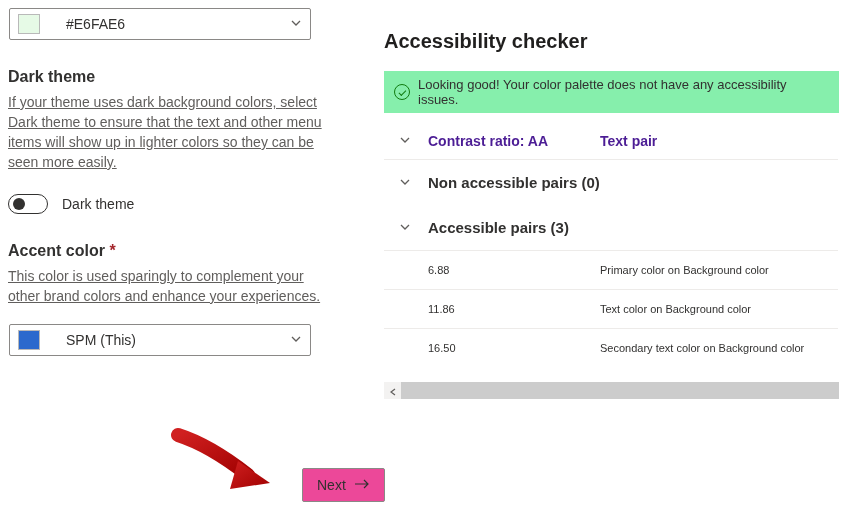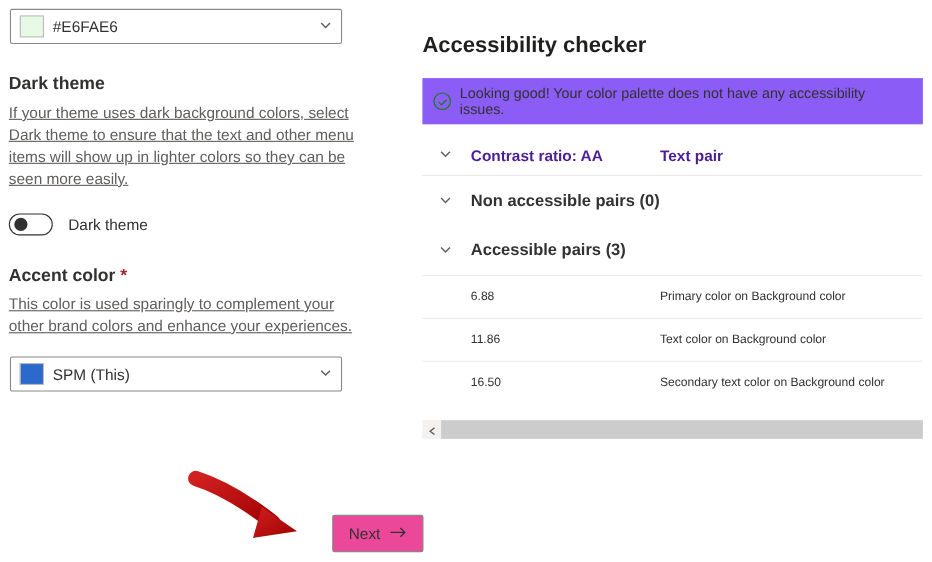--- a/index.html
+++ b/index.html
@@ -24,20 +24,21 @@
   .dropdown {
     width: 302px;
     height: 32px;
     border: 1px solid #8a8886;
     border-radius: 2px;
     display: flex;
     align-items: center;
     padding: 4px 8px;
     background: #fff;
     margin-left: 1px;
+    gap: 18px;
   }
   .dropdown .swatch {
     width: 22px;
     height: 20px;
     border: 1px solid #b9b9b9;
     margin-right: 8px;
   }
   .dropdown .label {
     flex: 1;
     font-size: 14px;
@@ -89,21 +90,21 @@
     top: 30px;
     width: 454px;
   }
   .a11y-title {
     font-size: 20px;
     font-weight: 600;
     color: #201f1e;
     margin: 0 0 18px 0;
   }
   .success-bar {
-    background: #8b5cf6;
+    background: #86efac;
     padding: 6px 10px;
     display: flex;
     align-items: center;
     gap: 8px;
     border-radius: 0;
     width: 455px;
   }
   .success-icon {
     width: 16px;
     height: 16px;

